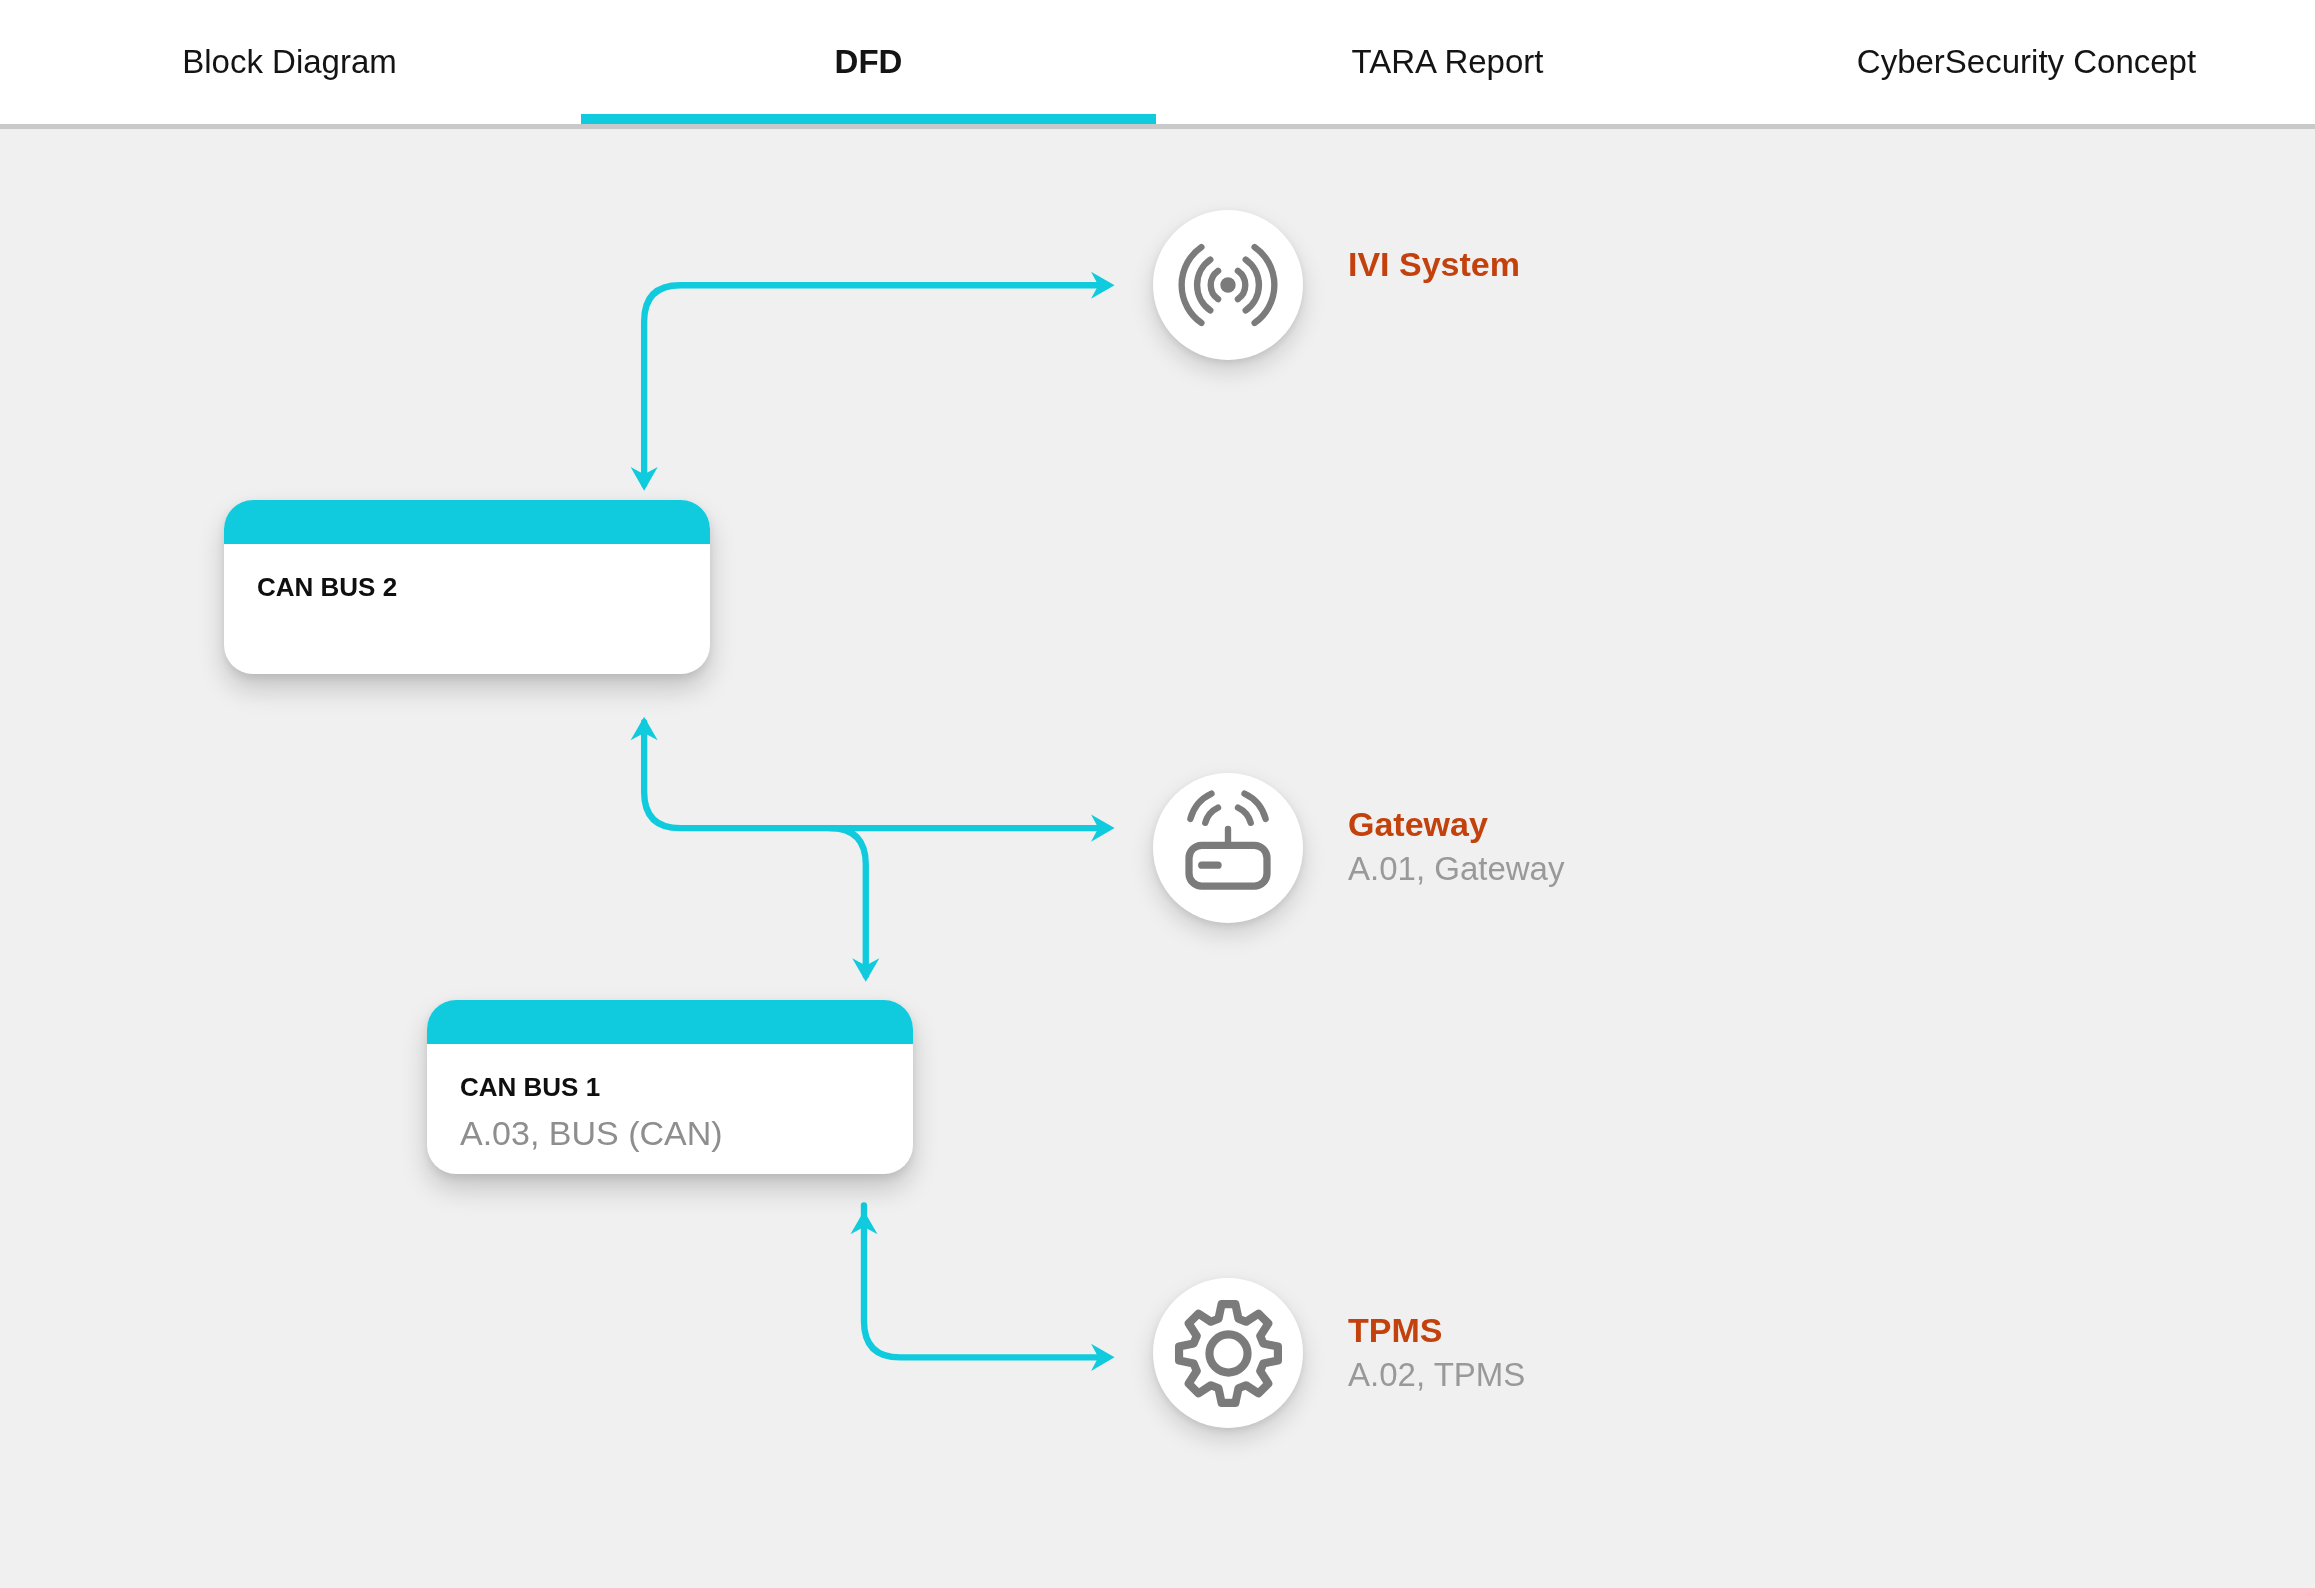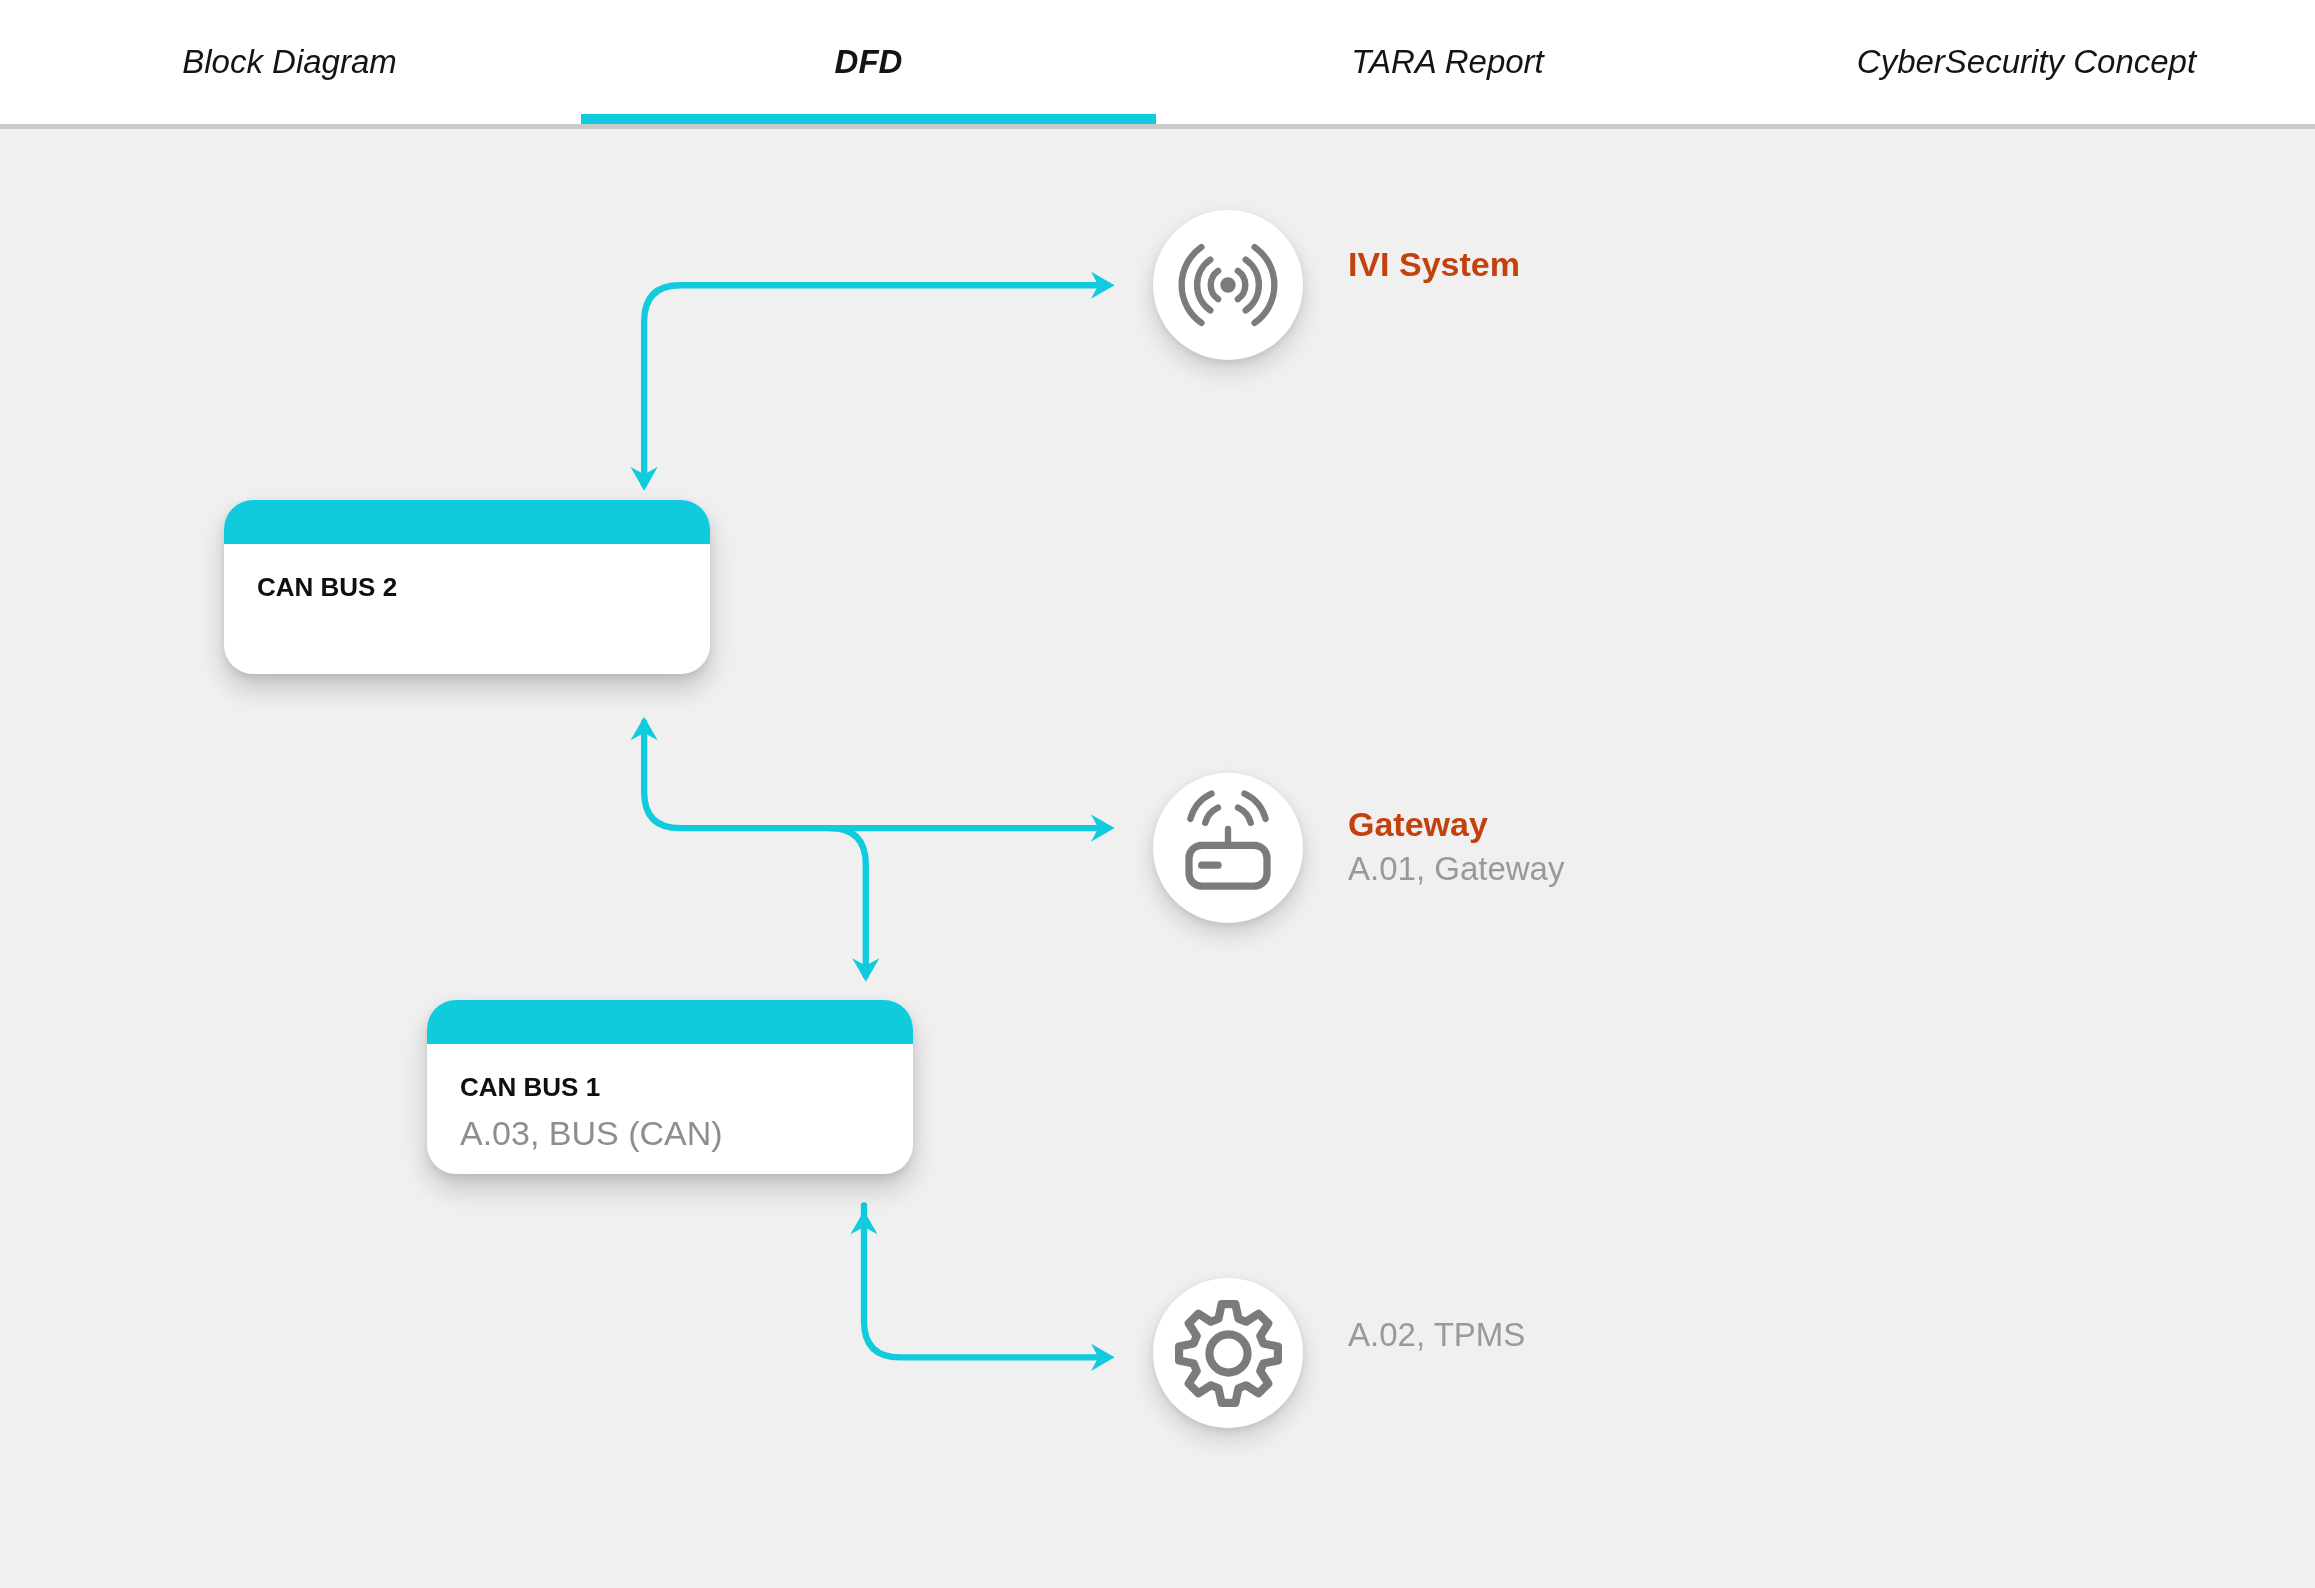--- a/index.html
+++ b/index.html
@@ -23,21 +23,20 @@
     background:#ffffff;
     border-bottom:5.4px solid var(--tabbar-border);
     display:flex;
   }
   .tab{
     position:relative;
     width:579px;height:124px;
     display:flex;align-items:center;justify-content:center;
     font-size:33px;color:#141414;
     cursor:pointer;
-    font-style:italic;
   }
   .tab.active{font-weight:bold;}
   .tab-underline{
     position:absolute;left:1.8px;right:1.8px;bottom:0;height:10px;
     background:var(--accent);
   }
   
   .canvas{position:absolute;left:0;top:135px;width:2316px;height:1454px;}
   .flows{position:absolute;left:0;top:0;}
   .flow-line{fill:none;stroke:var(--accent);stroke-width:7;stroke-linecap:round;}
@@ -167,17 +166,18 @@
         L 11.0,38.4 L 7.6,54.5 L -7.6,54.5 L -11.0,38.4
         L -19.4,35.0 L -33.1,43.9 L -43.9,33.1 L -35.0,19.4
         L -38.4,11.0 L -54.5,7.6 L -54.5,-7.6 L -38.4,-11.0
         L -35.0,-19.4 L -43.9,-33.1 L -33.1,-43.9 L -19.4,-35.0
         L -11.0,-38.4 L -7.6,-54.5 L 7.6,-54.5 L 11.0,-38.4
         L 19.4,-35.0 L 33.1,-43.9 L 43.9,-33.1 L 35.0,-19.4 Z"></path>
       <circle class="st9" cx="0" cy="0" r="21"></circle>
     </svg>
   </div>
   <div class="node-label" style="left:1348px;top:1175px">
+    <div class="nl-title">TPMS</div>
     <div class="nl-sub">A.02, TPMS</div>
   </div>
 
 </div>
 
 
 </body></html>

